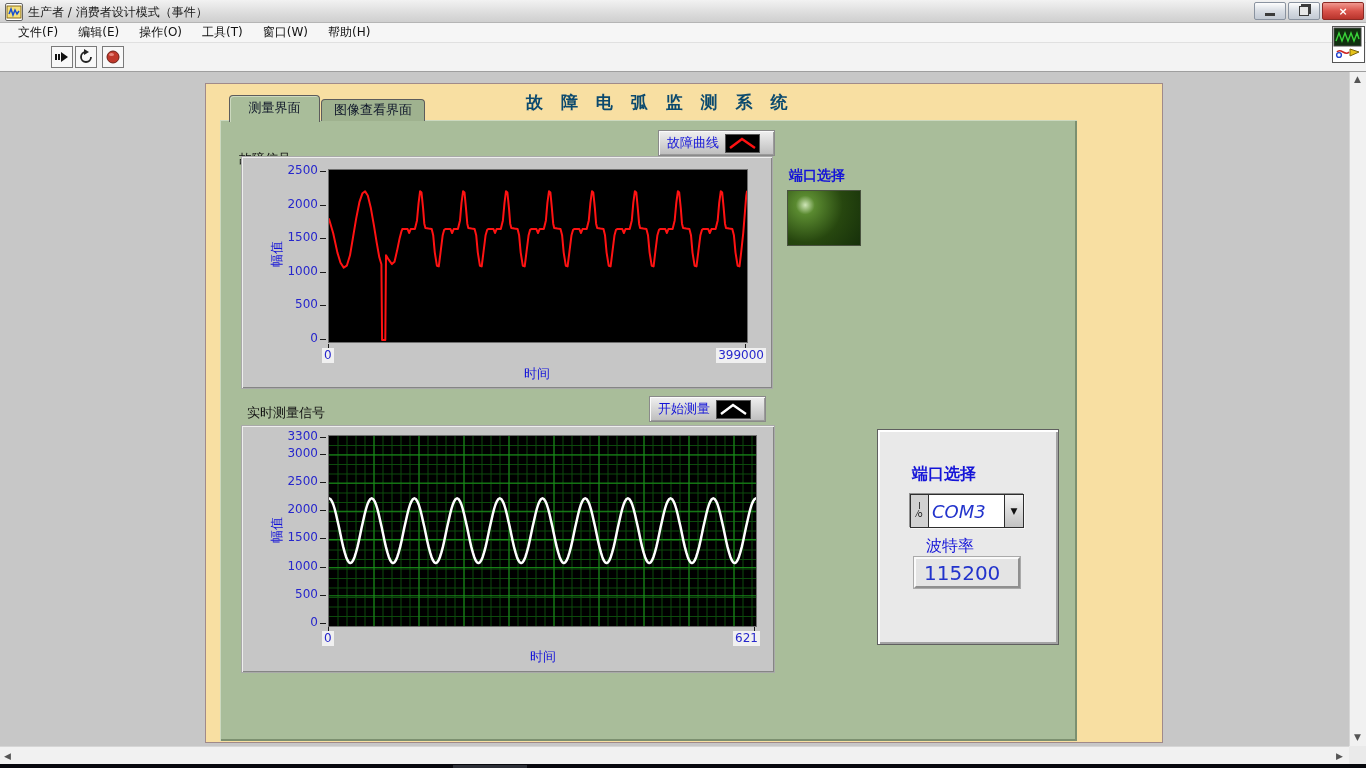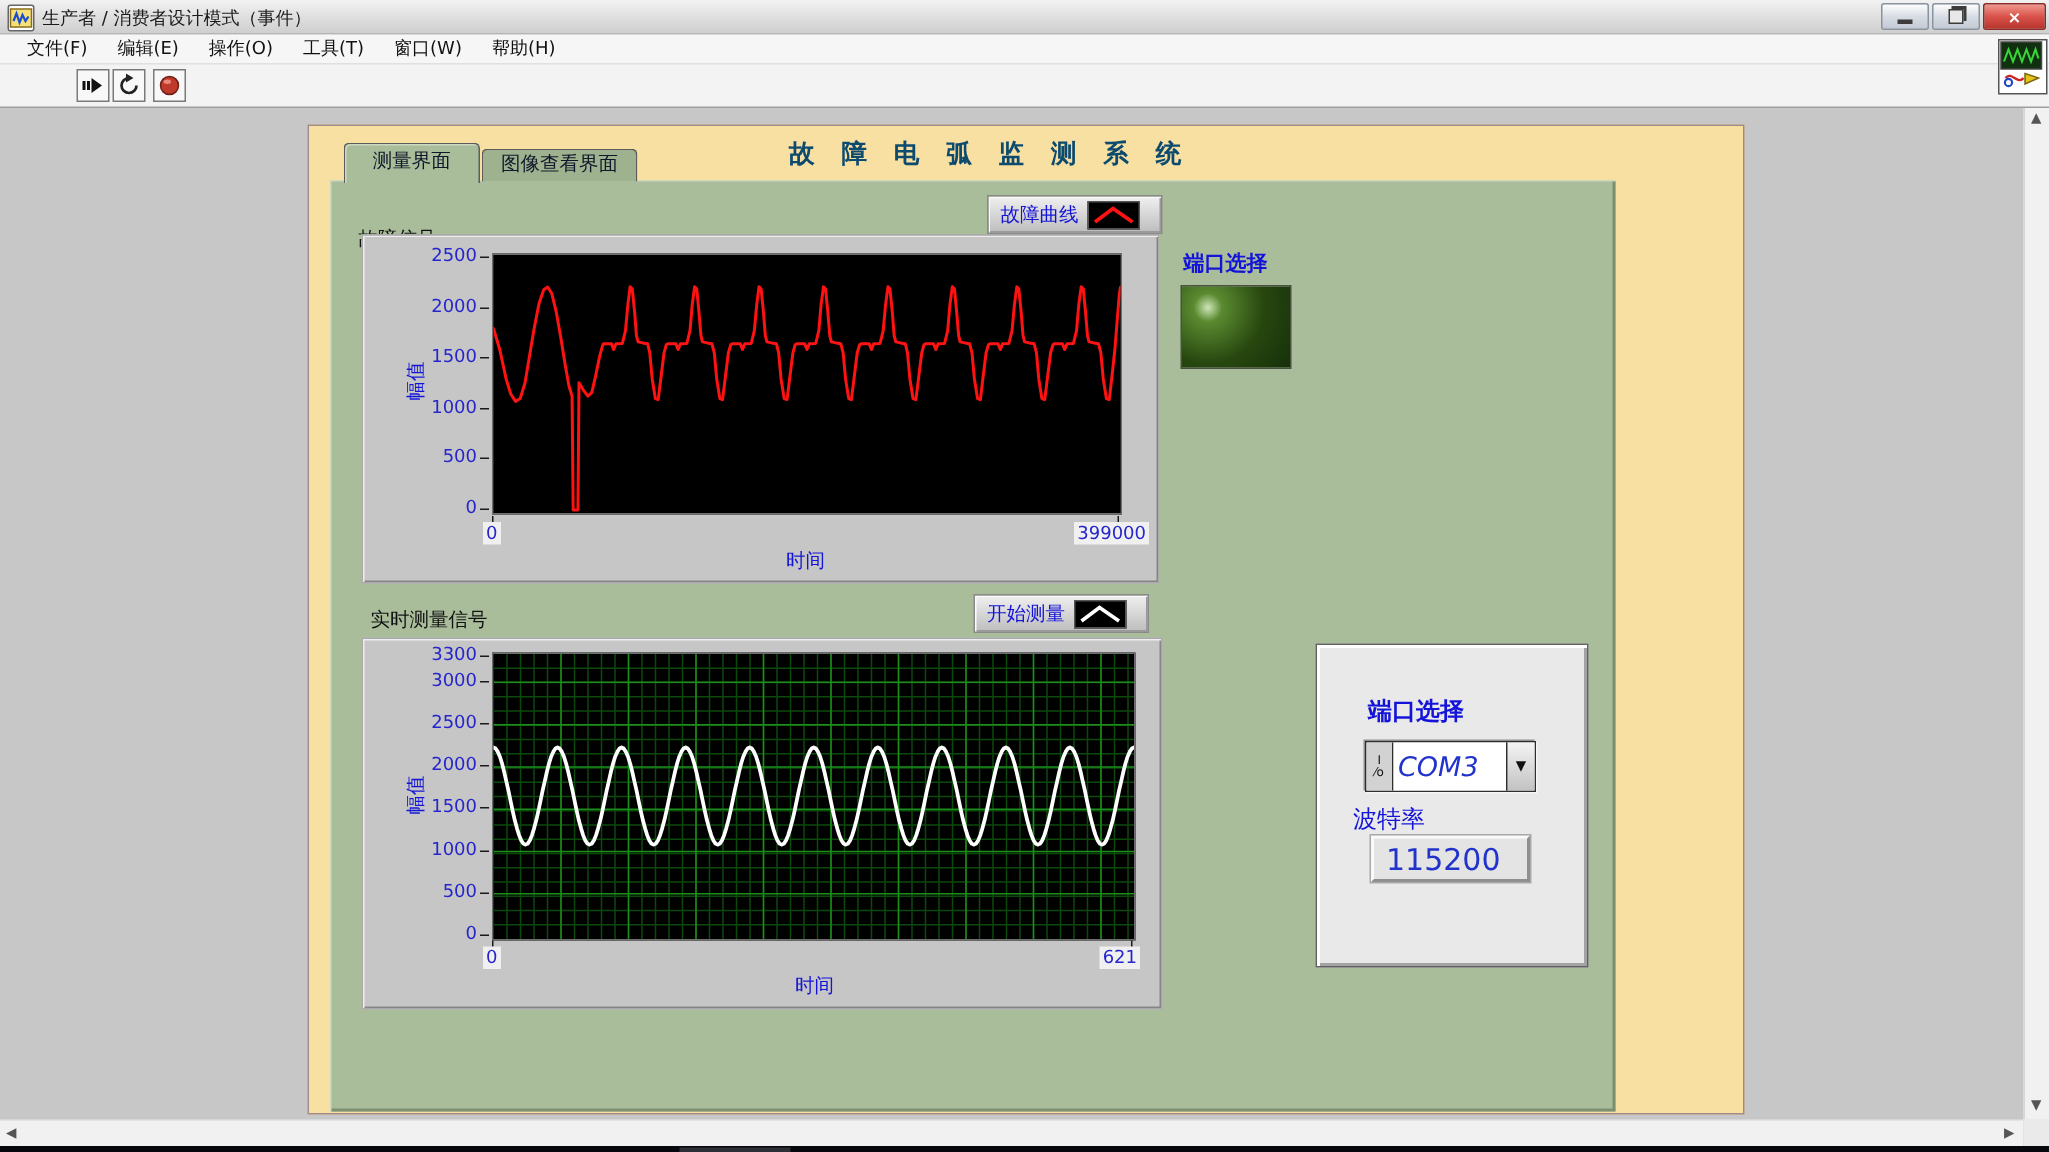--- a/index.html
+++ b/index.html
@@ -318,21 +318,21 @@
         <div class="abs led" style="left:567px;top:70px;width:72px;height:54px"></div>
 
 
         <div class="abs lv-panel" style="left:657px;top:309px;width:180px;height:214px">
           <div class="abs port-label" style="left:34px;top:34px">端口选择</div>
           <div class="abs combo" style="left:32px;top:64px;width:112px;height:32px">
             <span class="combo-io">I<br>⁄o</span>
             <span class="combo-field">COM3</span>
             <span class="combo-arrow">▼</span>
           </div>
-          <div class="abs baud-label" style="left:24px;top:106px">波特率</div>
+          <div class="abs baud-label" style="left:48px;top:106px">波特率</div>
           <div class="abs baud-box" style="left:36px;top:127px;width:94px;height:27px">115200</div>
         </div>
 
       </div>
     </div>
 
     <div class="abs hscroll">
       <span class="sarrow" style="left:4px;top:4px">◀</span>
       <span class="sarrow" style="left:1336px;top:4px">▶</span>
     </div>

